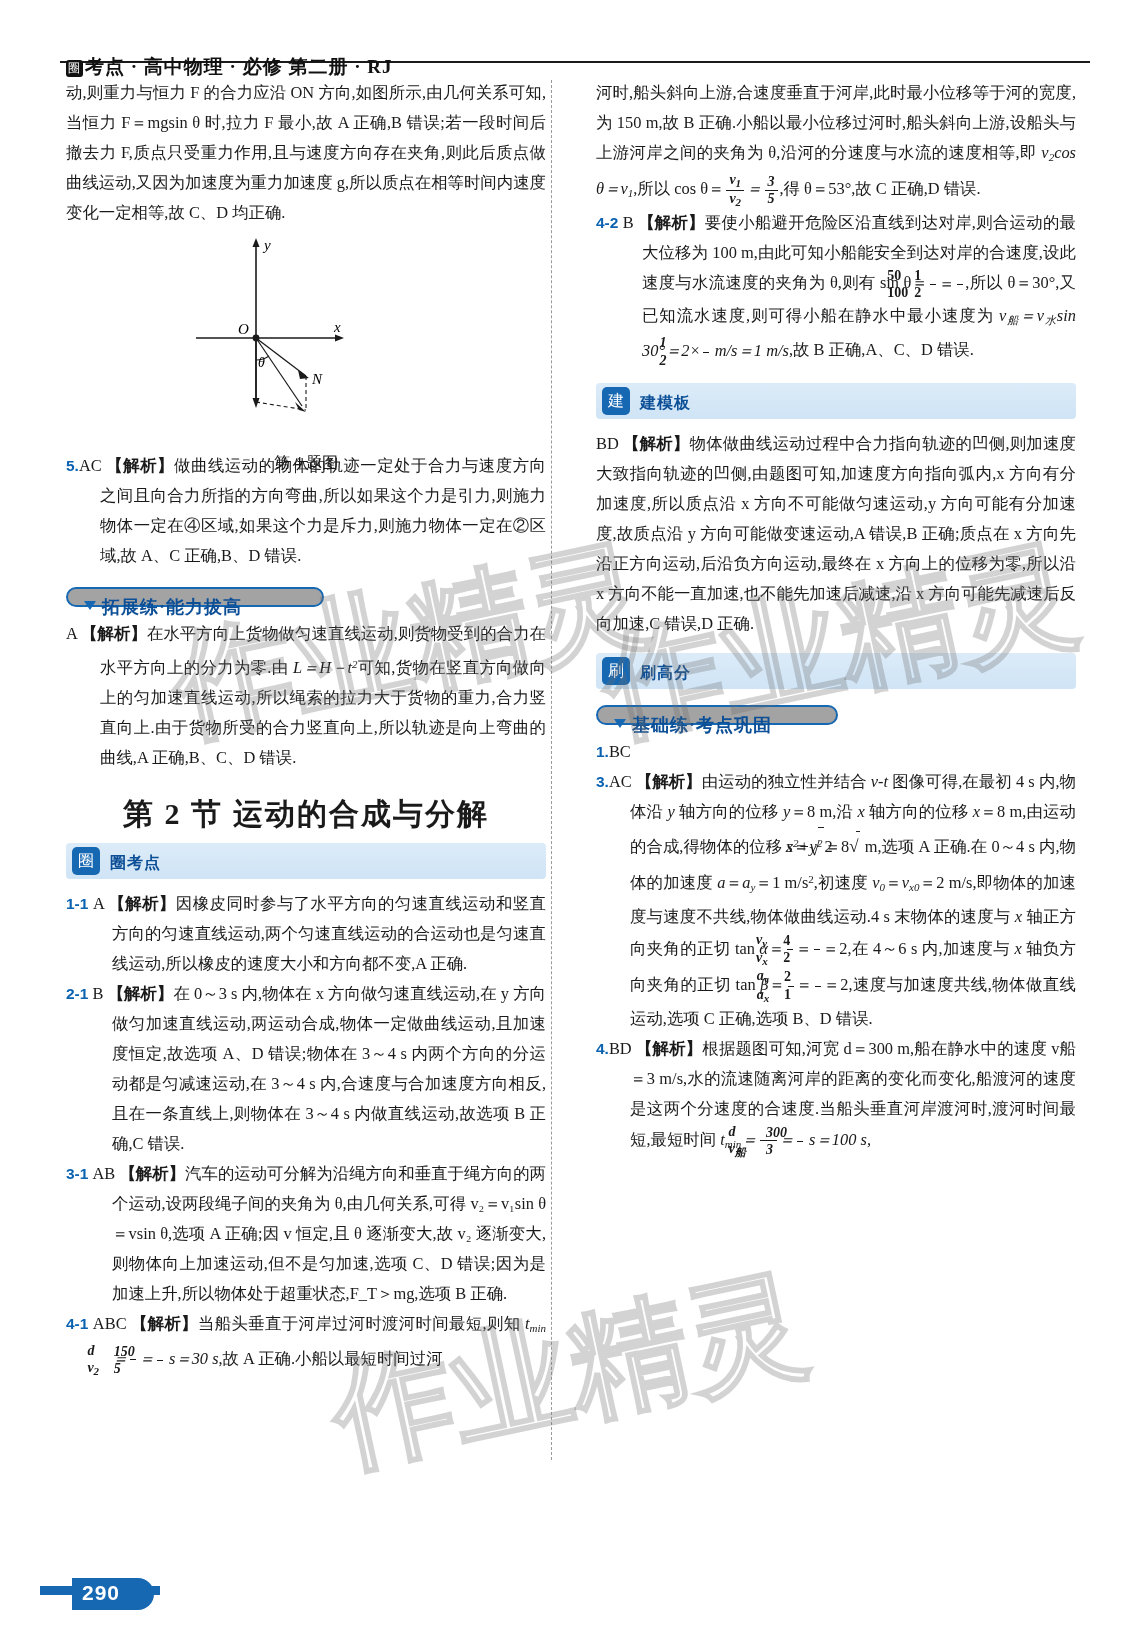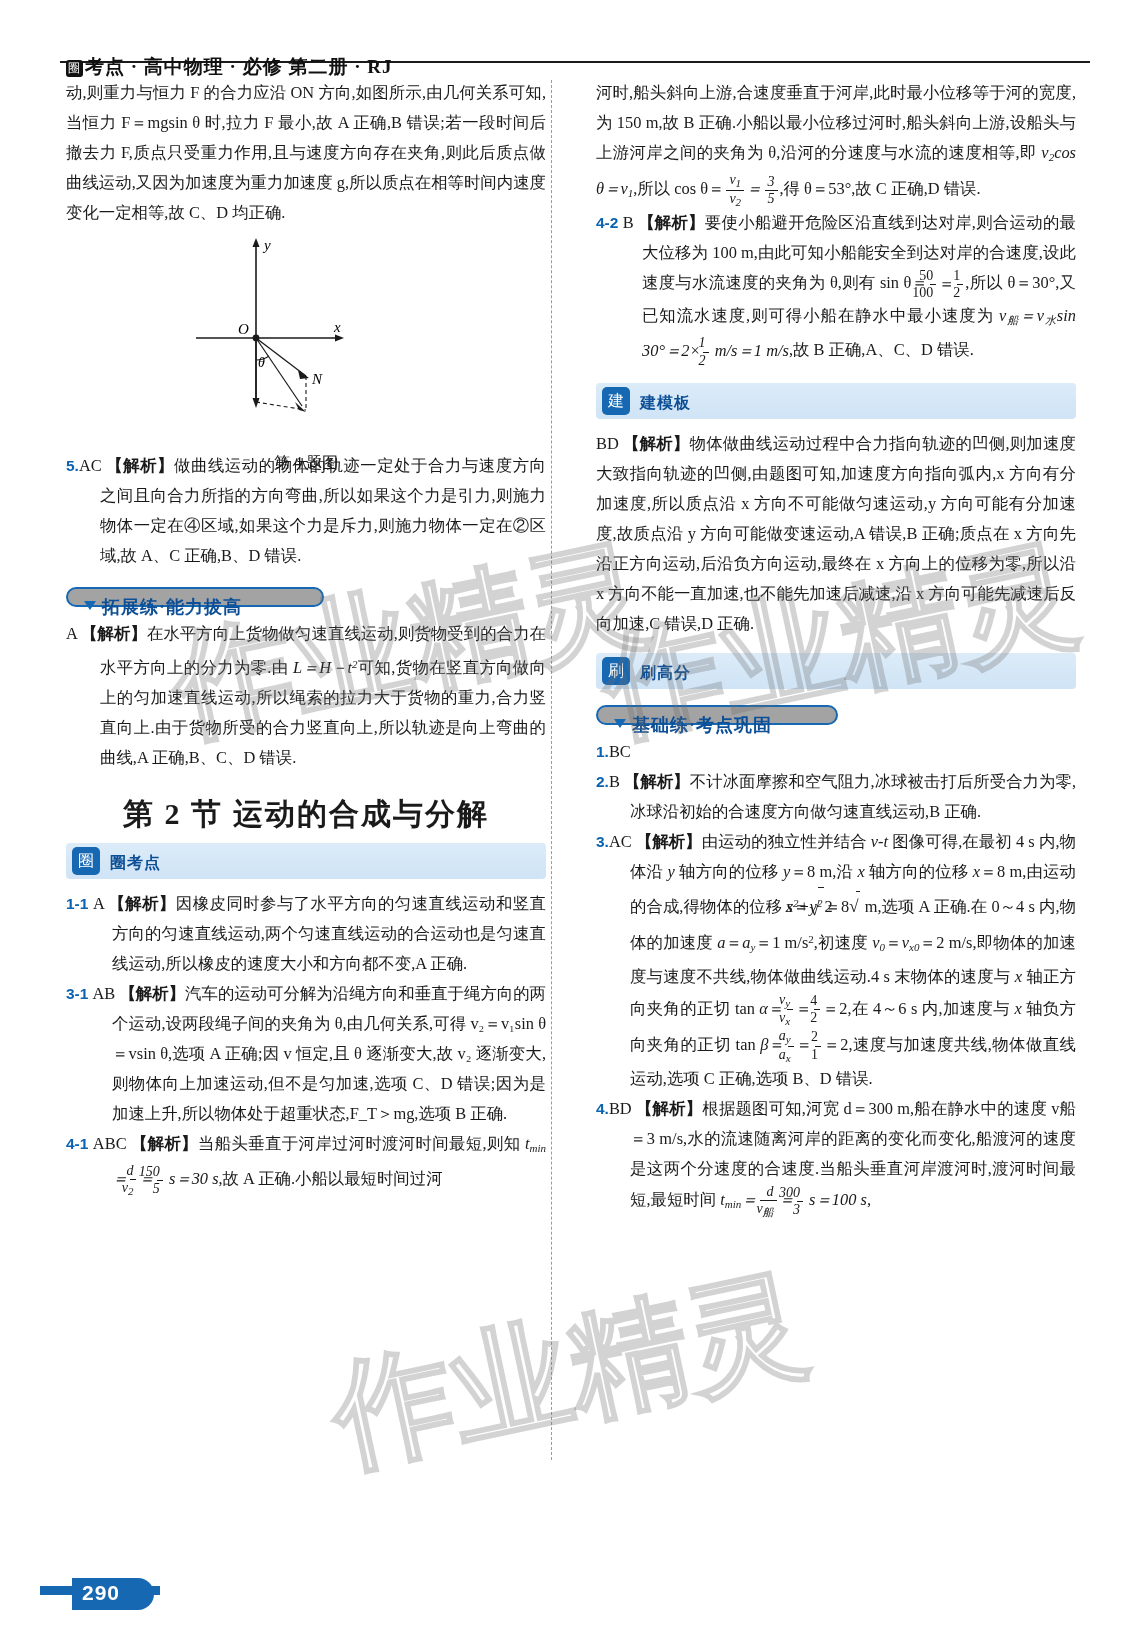--- a/index.html
+++ b/index.html
@@ -56,22 +56,22 @@
   }
   .ans{font-family:"Liberation Serif",serif;}
   .jx{
     font-weight:bold;
   }
   i,.it{font-style:italic;font-family:"Liberation Serif",serif;}
   .sub{font-size:11px;vertical-align:-3px;}
   .sup{font-size:11px;vertical-align:5px;}
   
   .frac{
-    display:inline-block;vertical-align:middle;text-align:right;
-    font-size:14px;line-height:1.15;margin:0 2px;
+    display:inline-block;vertical-align:middle;text-align:left;
+    font-size:14px;line-height:1.15;margin:0 2px;font-weight:bold;
   }
   .frac .num{display:block;padding:0 3px;border-bottom:1.2px solid #1a1a1a;}
   .frac .den{display:block;padding:0 3px;}
   .sqrt{
     display:inline-block;border-top:1.2px solid #222;padding:0 2px;margin-left:-2px;
   }
   
   .figure{
     position:relative;width:100%;height:215px;margin:6px 0 2px 0;
   }
@@ -214,20 +214,24 @@
     <div class="banner">
       <span class="bicon">圈</span>
       <span class="btext">圈考点</span>
     </div>
 
     <p class="para hang">
       <span class="qno">1-1</span>&nbsp;<span class="ans">A</span>
       <span class="jx">【解析】</span><span>因橡皮同时参与了水平方向的匀速直线运动和竖直方向的匀速直线运动,两个匀速直线运动的合运动也是匀速直线运动,所以橡皮的速度大小和方向都不变,A 正确.</span>
     </p>
 
+    <p class="para hang">
+      <span class="qno">2-1</span>&nbsp;<span class="ans">B</span>
+      <span class="jx">【解析】</span><span>在 0～3 s 内,物体在 x 方向做匀速直线运动,在 y 方向做匀加速直线运动,两运动合成,物体一定做曲线运动,且加速度恒定,故选项 A、D 错误;物体在 3～4 s 内两个方向的分运动都是匀减速运动,在 3～4 s 内,合速度与合加速度方向相反,且在一条直线上,则物体在 3～4 s 内做直线运动,故选项 B 正确,C 错误.</span>
+    </p>
 
     <p class="para hang">
       <span class="qno">3-1</span>&nbsp;<span class="ans">AB</span>
       <span class="jx">【解析】</span><span>汽车的运动可分解为沿绳方向和垂直于绳方向的两个运动,设两段绳子间的夹角为 θ,由几何关系,可得 v₂＝v₁sin θ＝vsin θ,选项 A 正确;因 v 恒定,且 θ 逐渐变大,故 v₂ 逐渐变大,则物体向上加速运动,但不是匀加速,选项 C、D 错误;因为是加速上升,所以物体处于超重状态,F_T＞mg,选项 B 正确.</span>
     </p>
 
     <p class="para hang">
       <span class="qno">4-1</span>&nbsp;<span class="ans">ABC</span>
       <span class="jx">【解析】</span><span>当船头垂直于河岸过河时渡河时间最短,则知 </span><span class="it">t<span class="sub">min</span>＝<span class="frac"><span class="num">d</span><span class="den">v<span class="sub">2</span></span></span>＝<span class="frac"><span class="num">150</span><span class="den">5</span></span>&nbsp;s＝30 s</span><span>,故 A 正确.小船以最短时间过河</span>
     </p>
@@ -262,24 +266,20 @@
 
     <div class="pill short">
       <span class="ptri"></span>
       <span class="ptext" style="left:34px">基础练·考点巩固</span>
     </div>
 
     <p class="para hang2">
       <span class="qno">1.</span><span class="ans">BC</span>
     </p>
 
-    <p class="para hang2">
-      <span class="qno">2.</span><span class="ans">B</span>
-      <span class="jx">【解析】</span><span>不计冰面摩擦和空气阻力,冰球被击打后所受合力为零,冰球沿初始的合速度方向做匀速直线运动,B 正确.</span>
-    </p>
 
     <p class="para hang2">
       <span class="qno">3.</span><span class="ans">AC</span>
       <span class="jx">【解析】</span><span>由运动的独立性并结合 <span class="it">v-t</span> 图像可得,在最初 4 s 内,物体沿 <span class="it">y</span> 轴方向的位移 <span class="it">y</span>＝8 m,沿 <span class="it">x</span> 轴方向的位移 <span class="it">x</span>＝8 m,由运动的合成,得物体的位移 <span class="it">s</span>＝<span style="font-size:19px;vertical-align:-3px;">√</span><span class="sqrt"><span class="it">x<span class="sup">2</span>+y<span class="sup">2</span></span></span>＝8<span style="font-size:17px;">√</span><span class="sqrt">2</span> m,选项 A 正确.在 0～4 s 内,物体的加速度 <span class="it">a</span>＝<span class="it">a<span class="sub">y</span></span>＝1 m/s<span class="sup">2</span>,初速度 <span class="it">v<span class="sub">0</span></span>＝<span class="it">v<span class="sub">x0</span></span>＝2 m/s,即物体的加速度与速度不共线,物体做曲线运动.4 s 末物体的速度与 <span class="it">x</span> 轴正方向夹角的正切 tan <span class="it">α</span>＝<span class="frac"><span class="num"><span class="it">v<span class="sub">y</span></span></span><span class="den"><span class="it">v<span class="sub">x</span></span></span></span>＝<span class="frac"><span class="num">4</span><span class="den">2</span></span>＝2,在 4～6 s 内,加速度与 <span class="it">x</span> 轴负方向夹角的正切 tan <span class="it">β</span>＝<span class="frac"><span class="num"><span class="it">a<span class="sub">y</span></span></span><span class="den"><span class="it">a<span class="sub">x</span></span></span></span>＝<span class="frac"><span class="num">2</span><span class="den">1</span></span>＝2,速度与加速度共线,物体做直线运动,选项 C 正确,选项 B、D 错误.</span>
     </p>
 
     <p class="para hang2">
       <span class="qno">4.</span><span class="ans">BD</span>
       <span class="jx">【解析】</span><span>根据题图可知,河宽 d＝300 m,船在静水中的速度 v船＝3 m/s,水的流速随离河岸的距离的变化而变化,船渡河的速度是这两个分速度的合速度.当船头垂直河岸渡河时,渡河时间最短,最短时间 </span><span class="it">t<span class="sub">min</span>＝<span class="frac"><span class="num">d</span><span class="den">v<span class="sub">船</span></span></span>＝<span class="frac"><span class="num">300</span><span class="den">3</span></span>&nbsp;s＝100 s,</span>
     </p>

